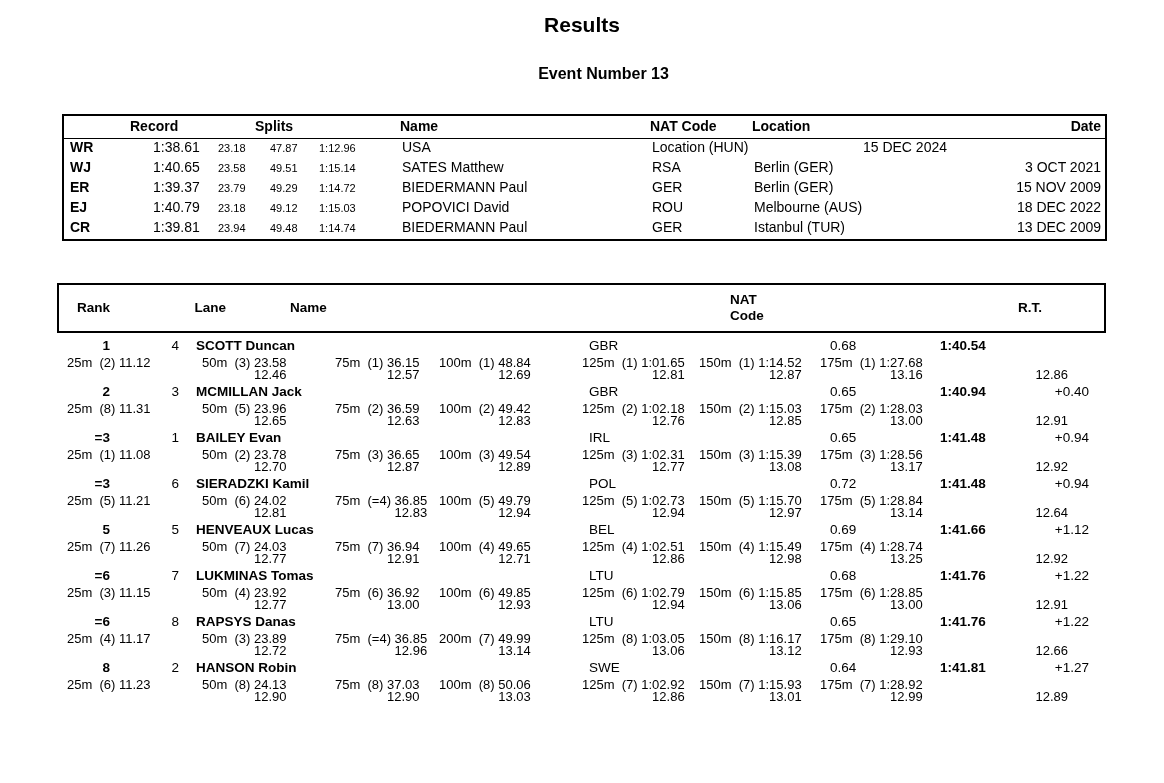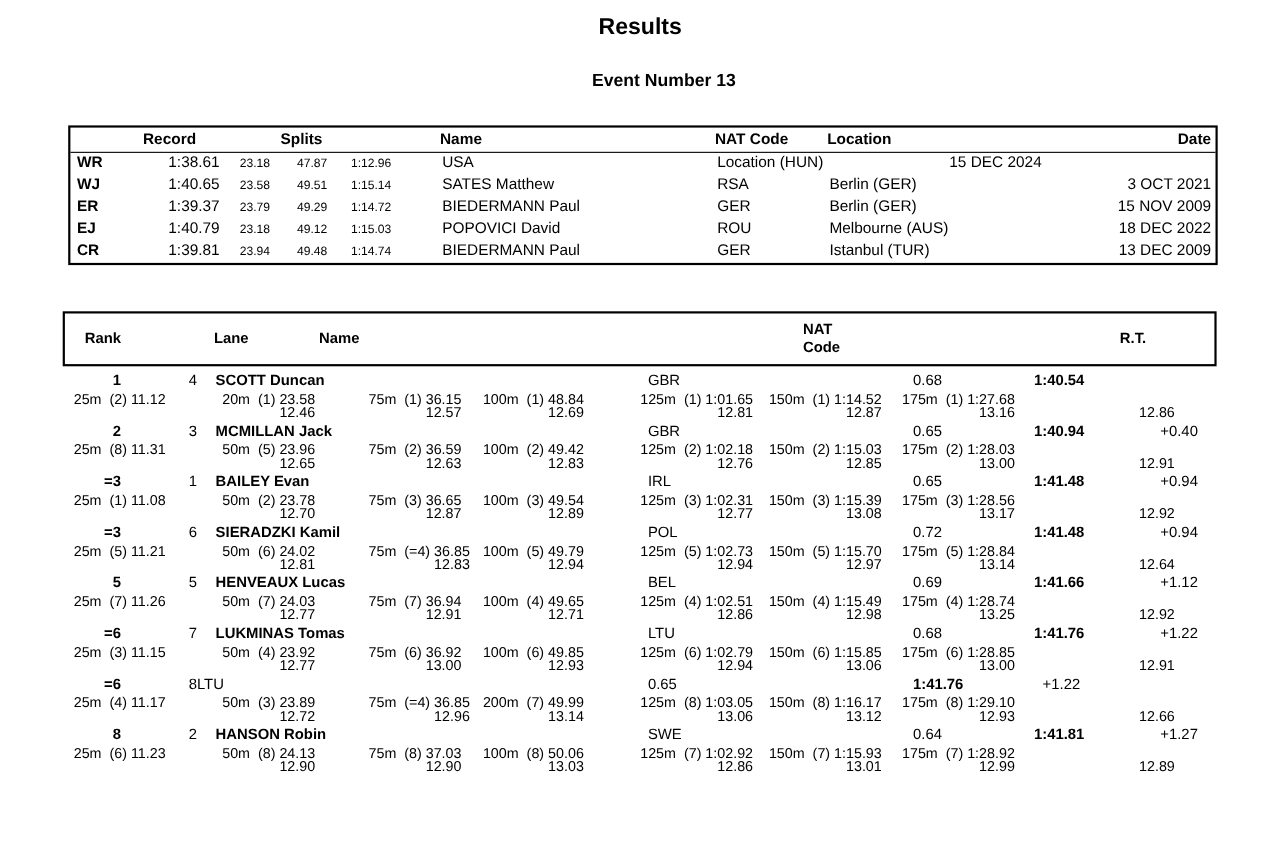--- a/index.html
+++ b/index.html
@@ -163,21 +163,21 @@
     <div class="nat">GBR</div>
     <div class="rt">0.68</div>
     <div class="time">1:40.54</div>
     <div class="behind"></div>
   </div>
   <div class="r-splits">
     <div class="split-cell c25">
       <div class="s-head">25m  (2) 11.12</div>
     </div>
     <div class="split-cell">
-        <div class="s-head">20m  (1) 23.58</div>
+        <div class="s-head">50m  (3) 23.58</div>
         <div class="s-lap">12.46</div>
       </div>
       <div class="split-cell">
         <div class="s-head">75m  (1) 36.15</div>
         <div class="s-lap">12.57</div>
       </div>
       <div class="split-cell">
         <div class="s-head">100m  (1) 48.84</div>
         <div class="s-lap">12.69</div>
       </div>
@@ -392,20 +392,21 @@
       <div class="split-cell">
         <div class="s-head">175m  (6) 1:28.85</div>
         <div class="s-lap">13.00</div>
       </div>
       <div class="s-last">12.91</div>
   </div>
 
   <div class="r-main res-grid">
     <div class="rank">=6</div>
     <div class="lane">8</div>
+    <div class="name">RAPSYS Danas</div>
     <div class="nat">LTU</div>
     <div class="rt">0.65</div>
     <div class="time">1:41.76</div>
     <div class="behind">+1.22</div>
   </div>
   <div class="r-splits">
     <div class="split-cell c25">
       <div class="s-head">25m  (4) 11.17</div>
     </div>
     <div class="split-cell">

